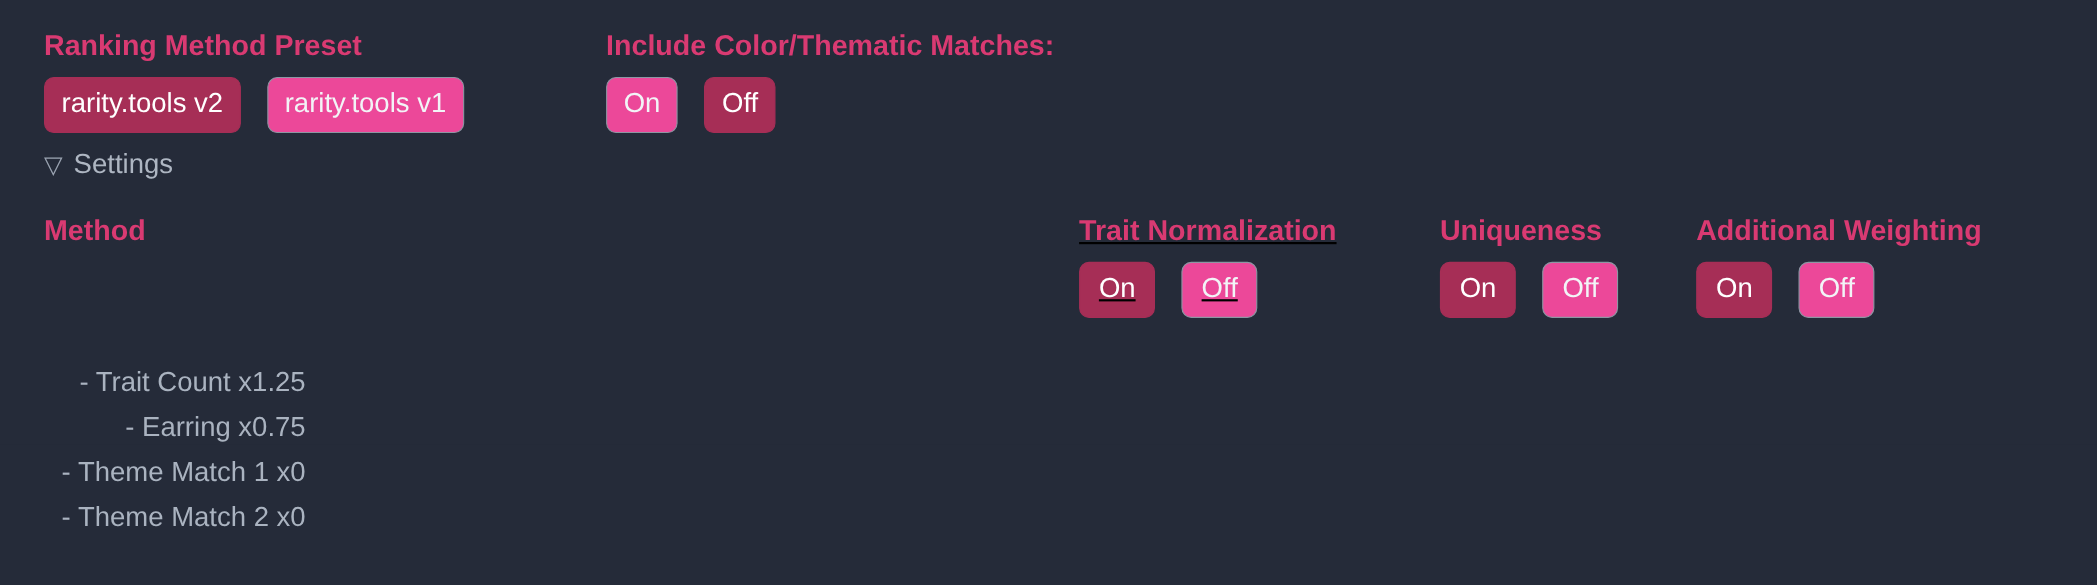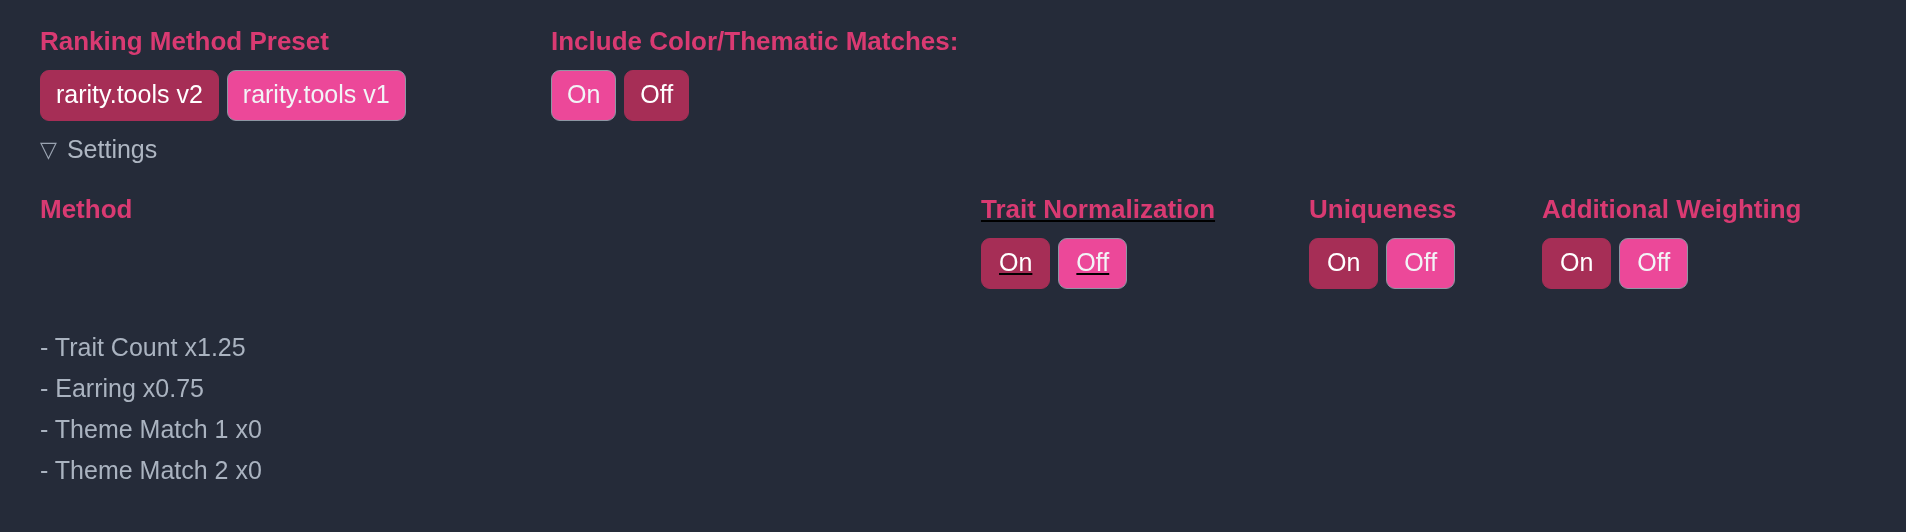--- a/index.html
+++ b/index.html
@@ -27,21 +27,21 @@
     color: #d93a72;
     font-size: 26px;
     font-weight: bold;
     line-height: 1;
     white-space: nowrap;
   }
   .pill-row {
     display: flex;
     flex-direction: row;
     align-items: center;
-    gap: 8px;
+    gap: 24px;
   }
   .pill {
     border-radius: 9px;
     font-size: 25px;
     line-height: 1;
     color: #ffffff;
     padding: 11px 15px 13px 15px;
     white-space: nowrap;
     box-sizing: border-box;
     border: 1px solid transparent;
@@ -131,22 +131,23 @@
   }
   .customize-link {
     color: #d93a72;
     font-size: 25px;
     line-height: 1;
     text-decoration: underline;
     cursor: pointer;
   }
   .weighting-list {
     list-style: none;
-    margin: 0;
+    margin: 16px;
     padding: 0;
+    text-align: right;
   }
   .weighting-item {
     color: #aab3c0;
     font-size: 25px;
     line-height: 1;
     margin-top: 16px;
     white-space: nowrap;
   }
   .weighting-item:first-child { margin-top: 20px; }
 </style>

